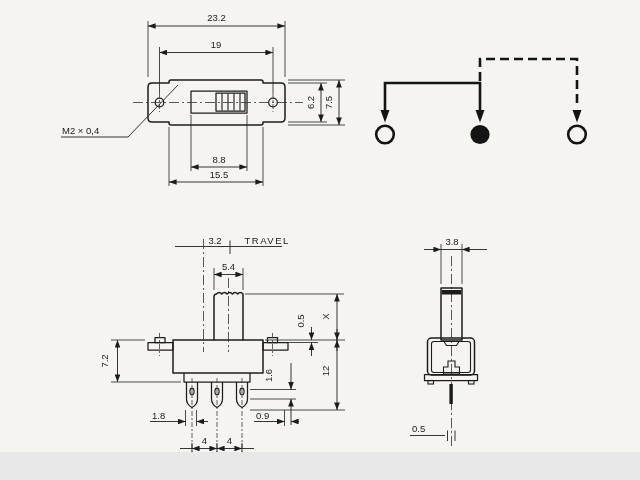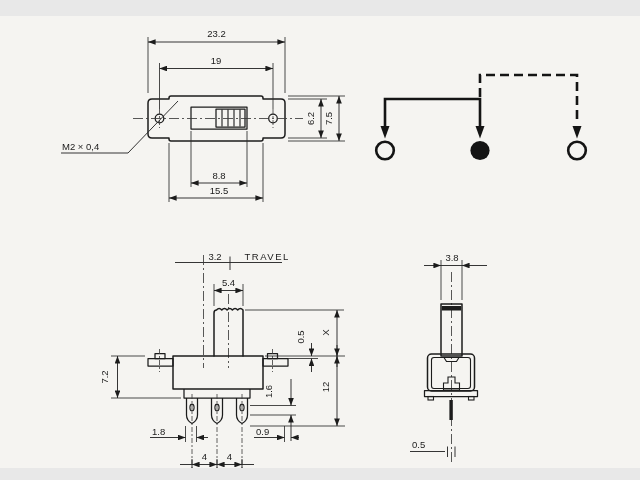--- a/index.html
+++ b/index.html
@@ -1,17 +1,17 @@
 <!DOCTYPE html>
 <html><head>
 <meta charset="utf-8">
 <style>
   html,body{margin:0;padding:0;background:#e8e8e8;}
   #stage{position:relative;width:640px;height:452px;background:#f5f4f1;overflow:hidden;
-         font-family:"Liberation Sans", sans-serif;margin-top:16px;}
+         font-family:"Liberation Sans", sans-serif;}
   svg{display:block}
   text{fill:#1a1a1a;font-family:"Liberation Sans", sans-serif;font-size:9.5px;}
   .rot{font-size:9.5px;}
   .travel{letter-spacing:1.5px;}
   .thin{stroke:#2a2a2a;stroke-width:0.85;fill:none;}
   .dim{stroke:#2a2a2a;stroke-width:0.95;fill:none;}
   .cl{stroke:#3a3a3a;stroke-width:0.85;fill:none;stroke-dasharray:10 3 2 3;}
   .clS{stroke:#3a3a3a;stroke-width:0.8;fill:none;stroke-dasharray:5 2 2 2;}
   .out{stroke:#1c1c1c;stroke-width:1.5;fill:none;stroke-linejoin:round;stroke-linecap:round;}
   .out2{stroke:#1c1c1c;stroke-width:1.25;fill:none;stroke-linejoin:round;}

